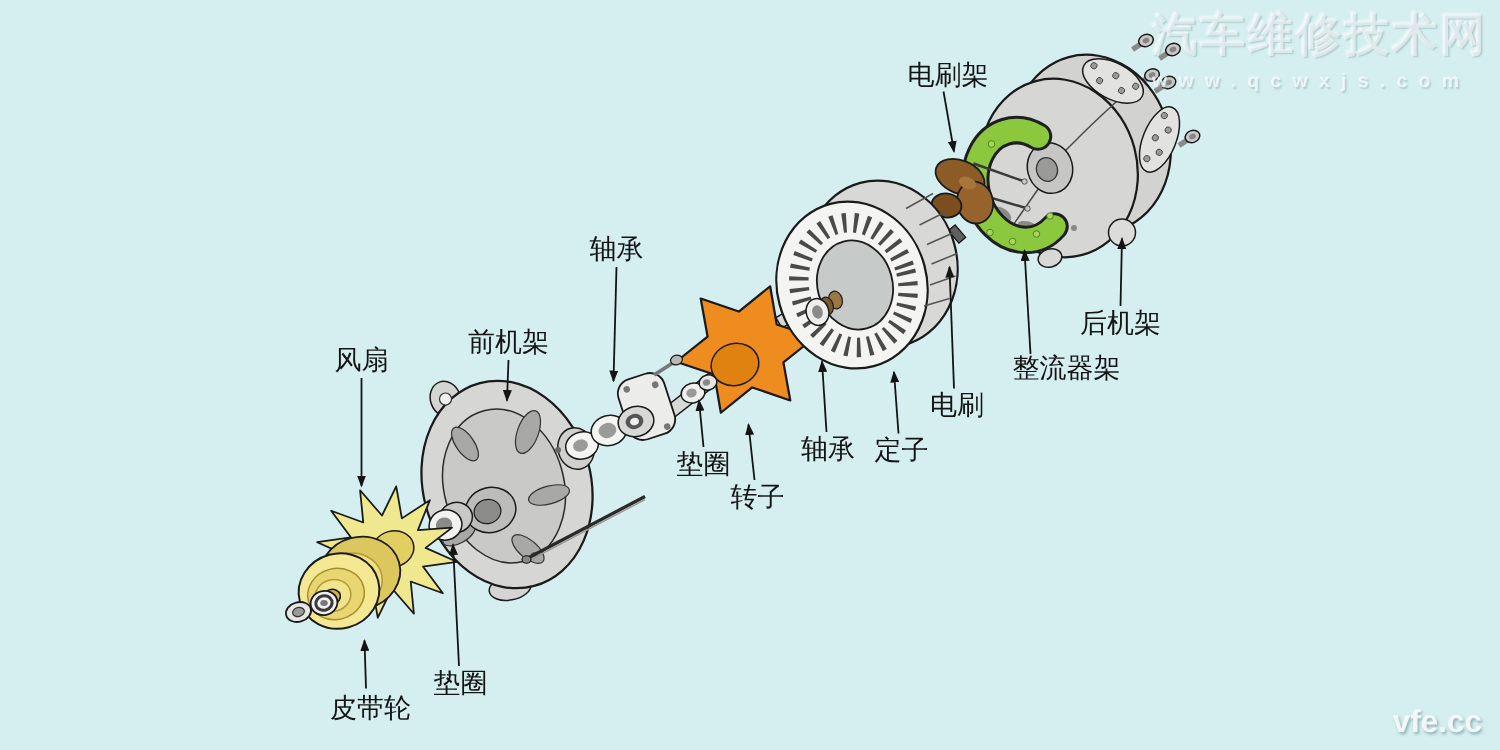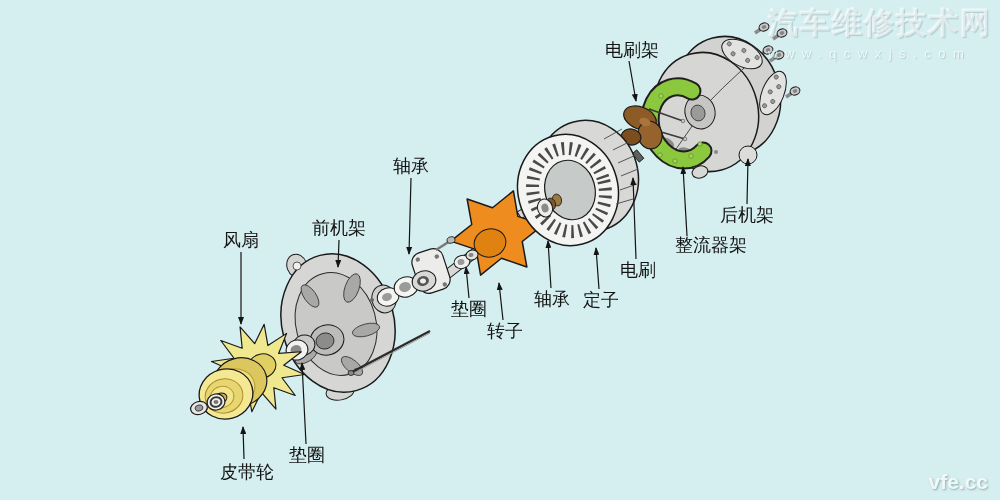--- a/index.html
+++ b/index.html
@@ -5,21 +5,21 @@
   html,body{margin:0;padding:0;background:#fff;}
   .stage{position:relative;width:1000px;height:500px;overflow:hidden;
          font-family:"Liberation Serif","DejaVu Serif",serif;}
   svg{display:block;}
   .lbl{font-family:"Liberation Serif","DejaVu Serif",serif;font-size:18px;fill:#141414;}
   .lead{stroke:#141414;stroke-width:1.2;fill:none;}
   .wm-top{position:absolute;top:3px;right:8px;text-align:left;pointer-events:none;}
   .wm-title{font-family:"Liberation Sans","DejaVu Sans",sans-serif;font-weight:bold;
             font-size:30px;letter-spacing:2px;color:rgba(255,255,255,0.55);
             text-shadow:1px 1px 1px rgba(140,175,180,0.55),-1px -1px 1px rgba(255,255,255,0.45);}
-  .wm-url{font-family:"Liberation Sans","DejaVu Sans",sans-serif;font-weight:normal;
+  .wm-url{font-family:"Liberation Sans","DejaVu Sans",sans-serif;font-weight:bold;
           font-size:13px;letter-spacing:7.5px;color:rgba(255,255,255,0.7);margin-top:2px;
           text-shadow:1px 1px 1px rgba(140,175,180,0.5);}
   .wm-logo{position:absolute;right:12px;bottom:6px;
            font-family:"Liberation Sans","DejaVu Sans",sans-serif;font-weight:bold;
            font-size:21px;color:rgba(255,255,255,0.85);
            text-shadow:1px 1px 2px rgba(120,160,165,0.8);margin-top:24px;}
 </style>
 </head>
 <body>
 

